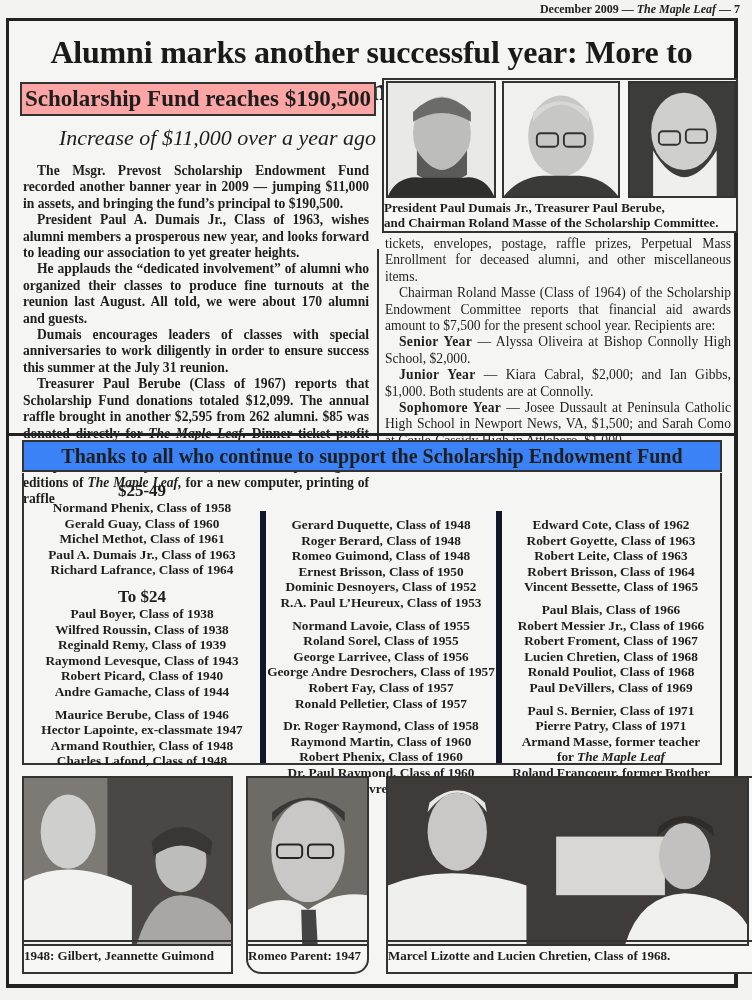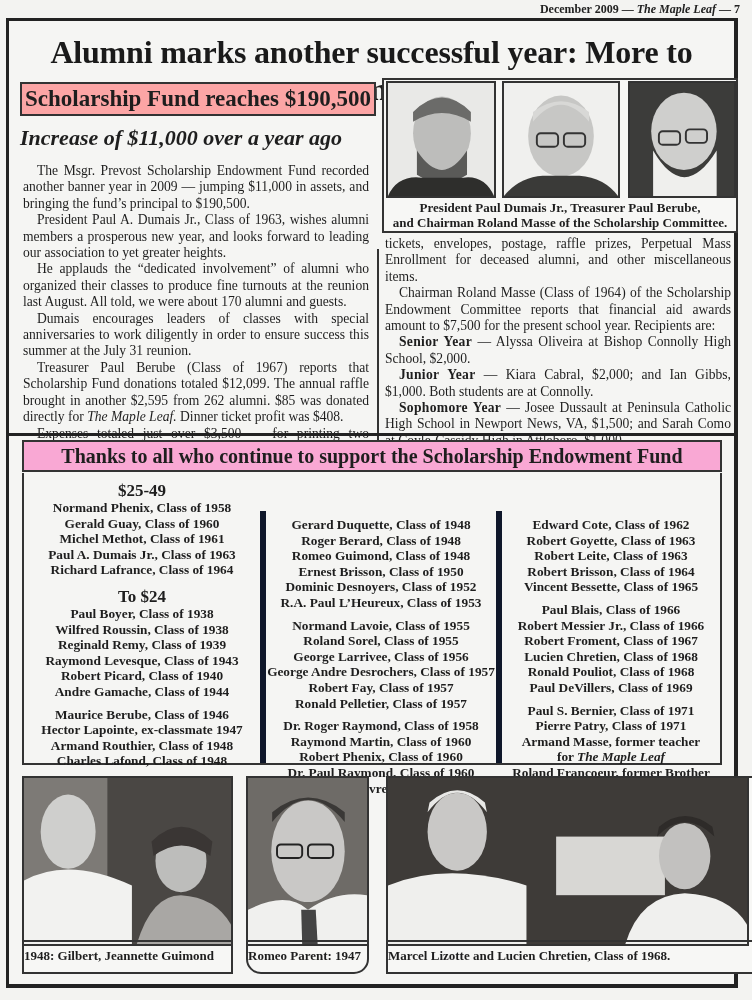--- a/index.html
+++ b/index.html
@@ -24,56 +24,56 @@
     position: absolute; left: 0; right: 0; top: 13px;
     text-align: center; font-size: 32px; font-weight: bold; letter-spacing: -0.2px;
     color: #1a1a1a;
   }
   .subbox {
     position: absolute; left: 11px; top: 61px; width: 356px; height: 34px;
     border: 2px solid #333; box-sizing: border-box; background: #fca5a5;
     font-size: 23px; font-weight: bold; text-align: center; line-height: 30px;
   }
   .deck {
-    position: absolute; left: 11px; top: 104px; width: 356px; text-align: left;
-    font-size: 22px; font-weight: bold; font-style: italic;
+    position: absolute; left: 11px; top: 104px; width: 356px; text-align: right;
+    font-size: 22px; font-weight: normal; font-style: italic;
   }
   .col-left {
     position: absolute; left: 14px; top: 142px; width: 346px;
-    font-size: 13.6px; line-height: 16.4px; text-align: justify;
+    font-size: 13.6px; line-height: 16.4px; text-align: justify; font-weight: bold;
   }
   .col-left p, .col-right p { margin: 0; text-indent: 14px; }
   .divider-v {
     position: absolute; left: 368px; top: 228px; width: 2px; height: 198px; background: #333;
   }
   .photos-top {
     position: absolute; left: 373px; top: 57px; width: 356px; height: 155px;
     border: 2px solid #333; box-sizing: border-box; background: #f7f7f5;
   }
   .ph {
     position: absolute; border: 2px solid #333; box-sizing: border-box; overflow: hidden;
     background: #ddd;
   }
   .ph svg { width: 100%; height: 100%; display: block; }
   .cap-top {
-    position: absolute; left: 0; right: 0; top: 120px; text-align: center;
+    position: absolute; left: 0; right: 0; top: 120px; 
     font-size: 13px; font-weight: bold; line-height: 15px; font-family: Liberation Serif, serif;
   }
   .col-right {
     position: absolute; left: 376px; top: 215px; width: 346px;
     font-size: 13.6px; line-height: 16.4px; text-align: justify;
   }
   .col-right .lbl { font-weight: bold; letter-spacing: 0.3px; }
   .col-right .fresh { font-weight: bold; font-size: 12.5px; text-indent: 14px; }
   .rule-h {
     position: absolute; left: 0; right: 0; top: 412px; height: 3px; background: #222;
   }
   .thanks-box {
     position: absolute; left: 13px; top: 419px; width: 700px; height: 32px;
-    border: 2px solid #333; box-sizing: border-box; background: #f9a8d4;
+    border: 2px solid #333; box-sizing: border-box; background: #3b82f6;
     font-size: 20px; font-weight: bold; text-align: center; line-height: 28px;
   }
   .donors {
     position: absolute; left: 13px; top: 452px; width: 700px; height: 292px;
     border: 2px solid #333; border-top: none; box-sizing: border-box; display: flex;
   }
   .dcol {
     flex: none; box-sizing: border-box; text-align: center;
     font-size: 13.3px; font-weight: bold; line-height: 15.6px; padding-top: 6px;
   }

